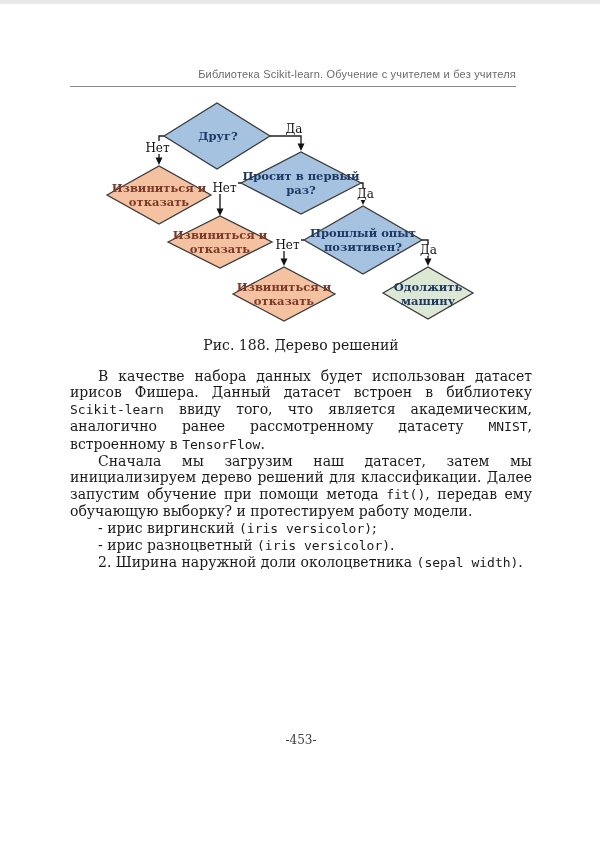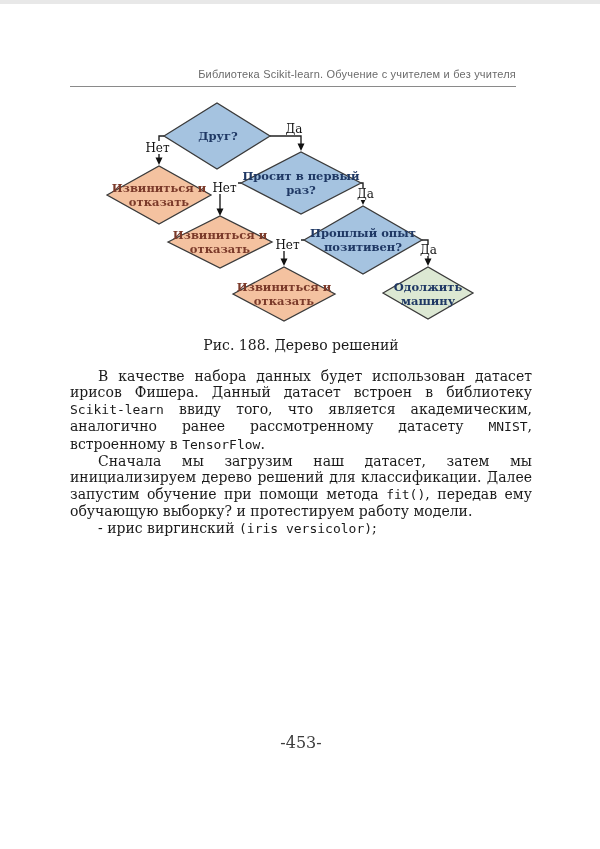--- a/index.html
+++ b/index.html
@@ -36,21 +36,21 @@
   }
   .body-text {
     position:absolute; left:70px; top:364px; width:462px;
     font-size:14px; line-height:16.4px;
   }
   .para { margin:0; text-indent:28px; hyphens:manual; -webkit-hyphens:manual; }
   .justify { text-align:justify; }
   .mono { font-family:"DejaVu Sans Mono", monospace; font-size:13px; }
   .page-footer {
     position:absolute; left:70px; top:729px; width:462px;
-    text-align:center; font-size:16px; color:#3d3d3d;
+    text-align:center; font-size:12px; color:#3d3d3d;
   }
 </style>
 </head>
 <body>
 
 <div class="page">
 
   <div class="running-header">
     <span>Библиотека Scikit-learn. Обучение с учителем и без учителя</span>
   </div>
@@ -116,17 +116,19 @@
     <text class="node-label" x="428" y="287" fill="#1f3864">Одолжить</text>
     <text class="node-label" x="428" y="301" fill="#1f3864">машину</text>
   </svg>
 
   <div class="figure-caption">Рис. 188. Дерево решений</div>
 
   <div class="body-text">
     <p class="para justify"><span>В качестве набора данных будет использован датасет ирисов Фишера. Данный датасет встроен в библиотеку </span><span class="mono">Scikit-learn</span><span> вви­ду того, что является академическим, аналогично ранее рассмо­тренному датасету </span><span class="mono">MNIST</span><span>, встроенному в </span><span class="mono">TensorFlow</span><span>.</span></p>
     <p class="para justify"><span>Сначала мы загрузим наш датасет, затем мы инициализируем дерево решений для классификации. Далее запустим обучение при помощи метода </span><span class="mono">fit()</span><span>, передав ему обучающую выборку? и проте­стируем работу модели.</span></p>
     <p class="para"><span>- ирис виргинский </span><span class="mono">(iris versicolor)</span><span>;</span></p>
+    <p class="para"><span>- ирис разноцветный </span><span class="mono">(iris versicolor)</span><span>.</span></p>
+    <p class="para"><span>2. Ширина наружной доли околоцветника </span><span class="mono">(sepal width)</span><span>.</span></p>
   </div>
 
   <div class="page-footer">-453-</div>
 
 </div>
 
 </body></html>

